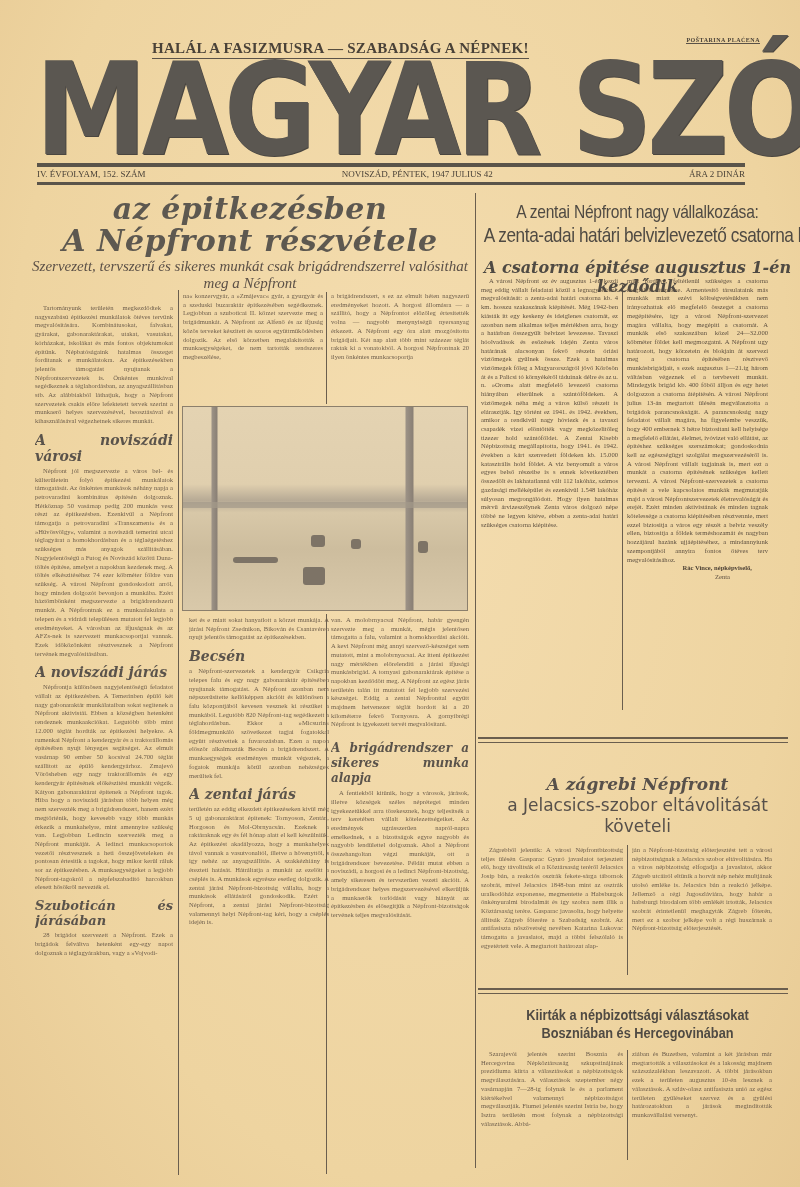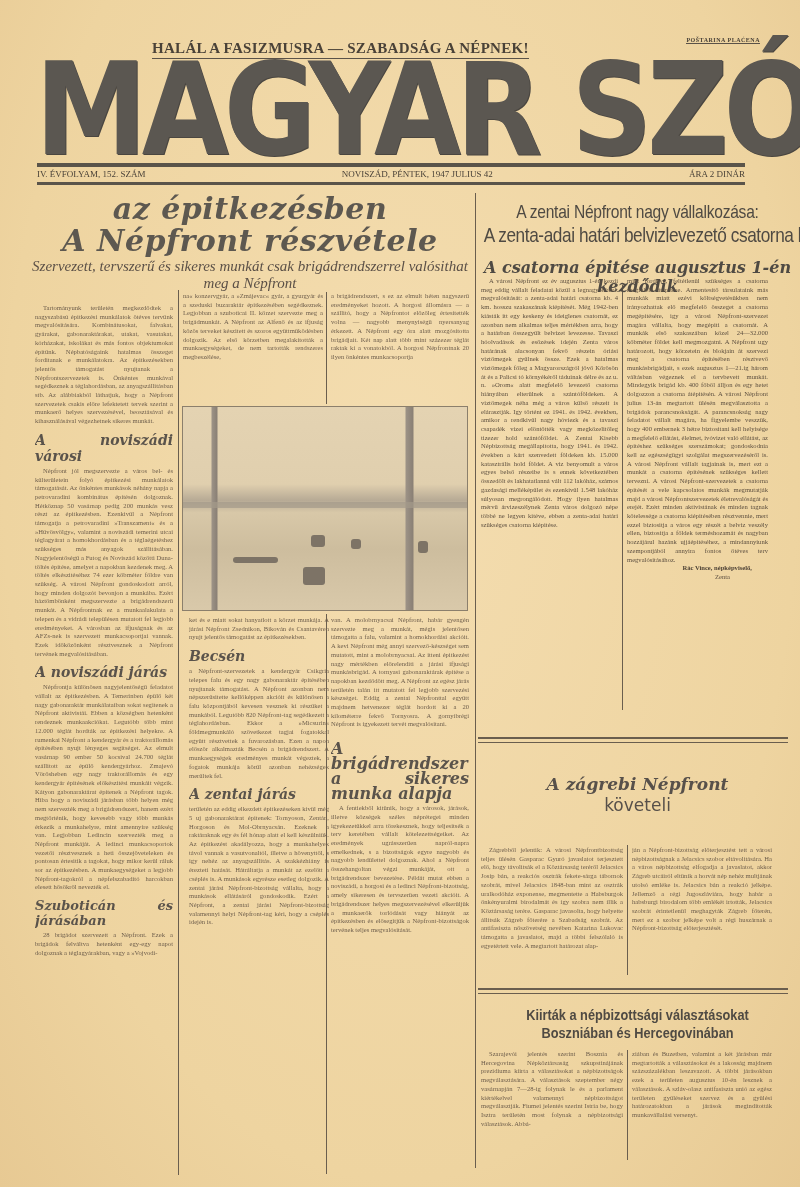--- a/index.html
+++ b/index.html
@@ -134,40 +134,41 @@
   <div class="col" style="left:189px; top:616px; width:140px; height:560px;">
     <p style="text-indent:0">ket és e miatt sokat hanyatlott a körzet munkája. A járási Népfront Zsednikon, Bikován és Csantavéren nyujt jelentős támogatást az épitkezésekben.</p>
     <div class="sec">Becsén</div>
     <p style="text-indent:0">a Népfront-szervezetek a kendergyár Csikgria telepes falu és egy nagy gabonaraktár épitésében nyujtanak támogatást. A Népfront azonban nem népszerüsitette kellőképpen akcióit és különösen a falu központjából kevesen vesznek ki részüket a munkából. Legutóbb 820 Népfront-tag segédkezett a téglahordásban. Ekkor a »Micsurin« földmegmunkáló szövetkezet tagjai fogatokkal együtt résztvettek a fuvarozásban. Ezen a napon először alkalmazták Becsén a brigádrendszert. A munkaegységek eredményes munkát végeztek, a fogatok munkája körül azonban nehézségek merültek fel.</p>
     <div class="sec">A zentai járás</div>
     <p style="text-indent:0">területén az eddig elkezdett épitkezéseken kivül még 5 uj gabonaraktárat épitenek: Tornyoson, Zentán, Horgoson és Mol-Obrnyacsán. Ezeknek a raktáraknak egy és fél hónap alatt el kell készülniük. Az épitkezést akadályozza, hogy a munkahelyek távol vannak a vasutvonaltól, illetve a hövenyttől, s igy nehéz az anyagszállitás. A szakkézhiány is érezteti hatását. Hátráltatja a munkát az ezelőtt a cséplés is. A munkások egyrésze esetleg dolgozik. A zentai járási Népfront-bizottság vállalta, hogy a munkások ellátásáról gondoskodik. Ezért a Népfront, a zentai járási Népfront-bizottság valamennyi helyi Népfront-tag kéri, hogy a cséplés idején is.</p>
   </div>
 
   <div class="col" style="left:331px; top:616px; width:138px; height:560px;">
     <p style="text-indent:0">van. A molobrnyacsai Népfront, habár gyengén szervezte meg a munkát, mégis jelentősen támogatta a falu, valamint a homokhordási akcióit. A kevi Népfront még annyi szervező-készséget sem mutatott, mint a molobrnyacsai. Az itteni épitkezést nagy mértékben előrelenditi a járási ifjusági munkásbrigád. A tornyasi gabonaraktárak épitése a napokban kezdődött meg. A Népfront az egész járás területén talán itt mutatott fel legjobb szervezési készséget. Eddig a zentai Népfronttal együtt majdnem hetvenezer téglát hordott ki a 20 kilométerre fekvő Tornyosra. A gornyibrégi Népfront is igyekezett tervét megvalósitani.</p>
-    <div class="sec" style="font-size:16px;line-height:15px;margin-top:12px;">A brigádrendszer a sikeres munka alapja</div>
+    <div class="sec" style="font-size:12px;line-height:15px;margin-top:12px;">A brigádrendszer a sikeres munka alapja</div>
     <p>A fentiekből kitünik, hogy a városok, járások, illetve községek széles néprétegei minden igyekezetükkel arra törekesznek, hogy teljesitsék a terv keretében vállalt kötelezettségeiket. Az eredmények ugrásszerűen napról-napra emelkednek, s a bizottságok egyre nagyobb és nagyobb lendülettel dolgoznak. Ahol a Népfront összehangoltan végzi munkáját, ott a brigádrendszer bevezetése. Példát mutat ebben a noviszádi, a horgosi és a ledinci Népfront-bizottság, amely sikeresen és tervszerüen vezeti akcióit. A brigádrendszer helyes megszervezésével elkerüljük a munkaerők torlódását vagy hiányát az épitkezésben és elősegitjük a Népfront-bizottságok tervének teljes megvalósitását.</p>
   </div>
 
   <div class="headline-2">
     <span style="display:block;white-space:nowrap;margin:0 -30px;">A zentai Népfront nagy vállalkozása:</span>
     <span class="l2">A zenta-adai határi belvizlevezető csatorna kiépitése</span>
   </div>
   <div class="kicker-2">A csatorna épitése augusztus 1-én kezdődik</div>
   <div class="col" style="left:481px; top:277px; width:137px; height:455px; color:#5e5040;">
     <p>A városi Népfront ez év augusztus 1-én kezdi meg eddig vállalt feladatai közül a legnagyobbnak megvalósitását: a zenta-adai határi csatorna kb. 4 km. hosszu szakaszának kiépitését. Még 1942-ben kiásták itt egy keskeny és ideiglenes csatornát, ez azonban nem alkalmas teljes mértékben arra, hogy a határban összegyült belvizet levezesse. Tavaszi hóolvadások és esőzések idején Zenta város határának alacsonyan fekvő részein óriási viztömegek gyülnek össze. Ezek a hatalmas viztömegek főleg a Magyarországról jövő Kőrösön át és a Palicsi tó környékéről táduinak délre és az u. n. »Orom« alatt megfelelő levezető csatorna hiányában elterülnek a szántóföldeken. A viztömegek néha még a város külső részeit is elárasztják. Igy történt ez 1941. és 1942. években, amikor a rendkivül nagy hóviezk és a tavaszi csapadék vizei elöntötték vagy megközelitőleg tizezer hold szántóföldet. A Zentai Kisebb Népbizottság megállapitotta, hogy 1941. és 1942. években a kárt szenvedett földeken kb. 15.000 katasztrális hold földet. A viz benyomult a város egyes belső részeibe is s ennek következtében összedőlt és lakhatatlanná vált 112 lakóház, számos gazdasági melléképület és ezenkivül 1.548 lakóház súlyosan megrongálódott. Hogy ilyen hatalmas mérvű árvizeszélynek Zenta város dolgozó népe többé ne legyen kitéve, ebben a zenta-adai határi szükséges csatorna kiépitése.</p>
   </div>
   <div class="col" style="left:627px; top:277px; width:141px; height:455px; color:#5e5040;">
     <p style="text-indent:0; max-height:420px; overflow:hidden;">mint forditva, feltétlenül szükséges a csatorna megfelelő átépitése. Armentesitő társulataink más munkák miatt ezévi költségvetésükben nem irányozhattak elő megfelelő összeget a csatorna megépitésére, igy a városi Népfront-szervezet magára vállalta, hogy megépiti a csatornát. A munkák első szakaszában közel 24—32.000 köbméter földet kell megmozgatni. A Népfront ugy határozott, hogy körzetein és blokjain át szervezi meg a csatorna épitésében résztvevő munkásbrigádjait, s ezek augusztus 1—21.ig három váltásban végeznek el a tervbevett munkát. Mindegyik brigád kb. 400 főből álljon és egy hetet dolgozzon a csatorna átépitésén. A városi Népfront julius 13-án megtartott ülésén megválasztotta a brigádok parancsnokságát. A parancsnokság nagy feladatot vállalt magára, ha figyelembe veszzük, hogy 400 embernek 3 hétre biztositani kell helyisége a megfelelő ellátást, élelmet, ivóvizet való ellátást, az épitéshez szükséges szerszámokat; gondoskodnia kell az egészségügyi szolgálat megszervezéséről is. A városi Népfront vállalt tagjainak is, mert ezt a munkát a csatorna épitésének szükséges kellett tervezni. A városi Népfront-szervezetek a csatorna épitését a vele kapcsolatos munkák megmutatják majd a városi Népfrontszervezetek életrevalóságát és erejét. Ezért minden aktivistának és minden tagnak kötelessége a csatorna kiépitésében résztvennie, mert ezzel biztositja a város egy részét a belviz veszély ellen, biztositja a földek terméshozamát és nagyban hozzájárul hazánk ujjáépitéséhez, a mindannyiunk szempontjából annyira fontos ötéves terv megvalósitásához.</p>
     <p class="byline">Rác Vince, népképviselő,</p>
     <p class="byline2">Zenta</p>
   </div>
 
   <div class="headline-3">
     <div class="h3a">A zágrebi Népfront</div>
+    <div class="h3b">a Jelacsics-szobor eltávolitását</div>
     <div class="h3b">követeli</div>
   </div>
   <div class="col" style="left:481px; top:846px; width:142px; height:135px;">
     <p>Zágrebből jelentik: A városi Népfrontbizottság teljes ülésén Gasparac Gyuró javaslatot terjesztett elő, hogy távolitsák el a Köztársaság teréről Jelacsics Josip bán, a reakciós osztrák fekete-sárga tábornok szobrát, mivel Jelacsics 1848-ban mint az osztrák uralkodóház exponense, megmentette a Habsburgok önkényuralmi birodalmát és igy szobra nem illik a Köztársaság terére. Gasparac javasolta, hogy helyette állitsák Zágreb főterére a Szabadság szobrát. Az antifasiszta nőszövetség nevében Katarina Lukovac támogatta a javaslatot, majd a többi felszólaló is egyetértett vele. A megtartott határozat alap-</p>
   </div>
   <div class="col" style="left:632px; top:846px; width:140px; height:135px;">
     <p style="text-indent:0">ján a Népfront-bizottság előterjesztést tett a városi népbizottságnak a Jelacsics szobor eltávolitására. Ha a város népbizottság elfogadja a javaslatot, akkor Zágreb utcáiról eltünik a horvát nép nehéz multjának utolsó emléke is. Jelacsics bán a reakció jelképe. Jellemző a régi Jugoszláviára, hogy habár a habsburgi birodalom több emlékét irtották, Jelacsics szobrát érintetlenül meghagyták Zágreb főterén, mert ez a szobor jelképe volt a régi huszárnak a Népfront-bizottság előterjesztését.</p>
   </div>
 
   <div class="headline-4">

